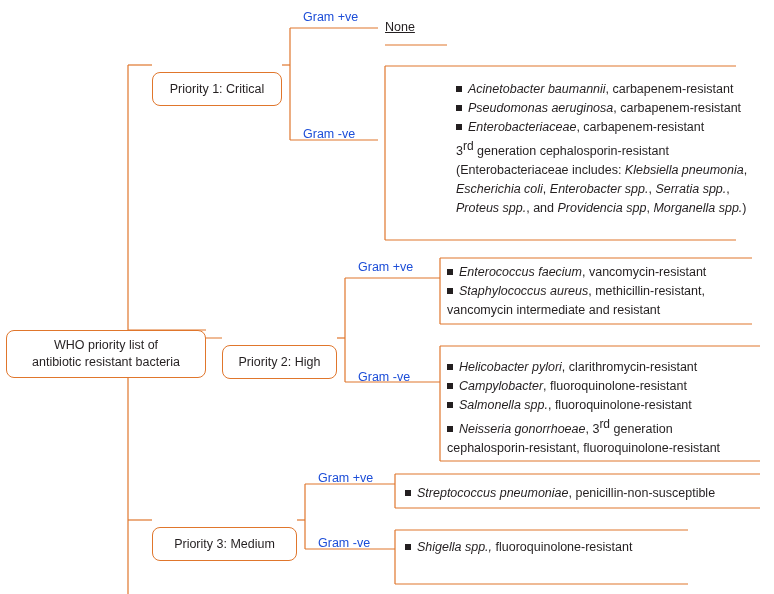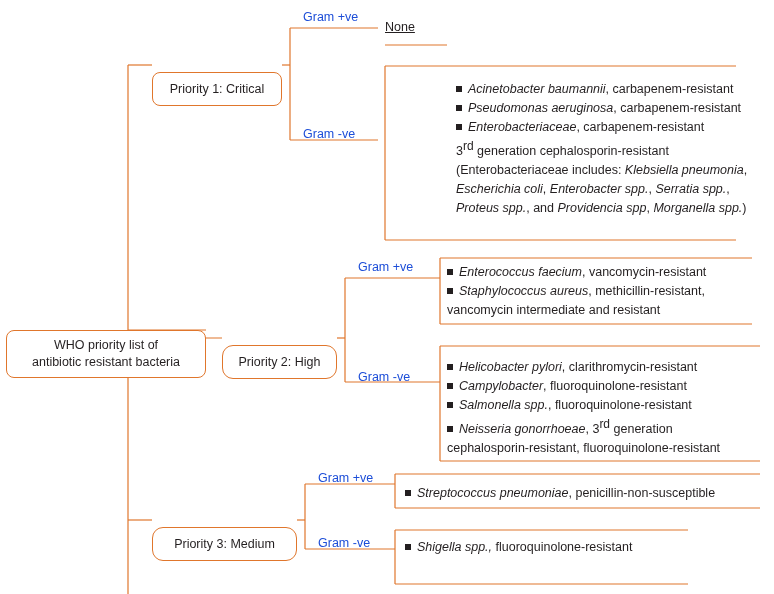--- a/index.html
+++ b/index.html
@@ -52,28 +52,26 @@
     left: 152px;
     top: 48px;
     width: 130px;
     height: 34px;
   }
   .p2 {
     left: 222px;
     top: 321px;
     width: 115px;
     height: 34px;
-    border-radius: 11px;
   }
   .p3 {
     left: 152px;
     top: 503px;
     width: 145px;
     height: 34px;
-    border-radius: 11px;
   }
   .gram {
     position: absolute;
     font-size: 12.5px;
     color: #1d4ed8;
     white-space: nowrap;
   }
   .leaf {
     position: absolute;
     font-size: 12.5px;

